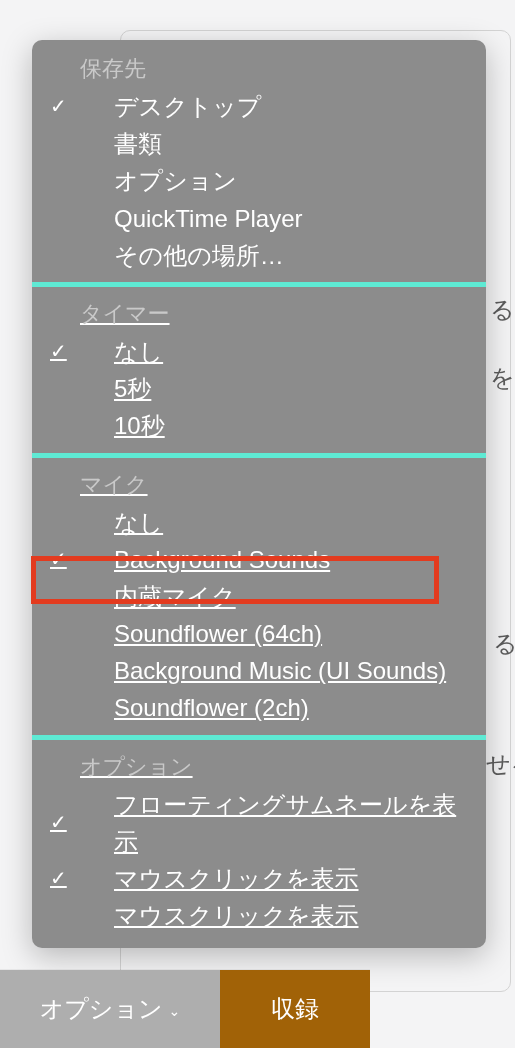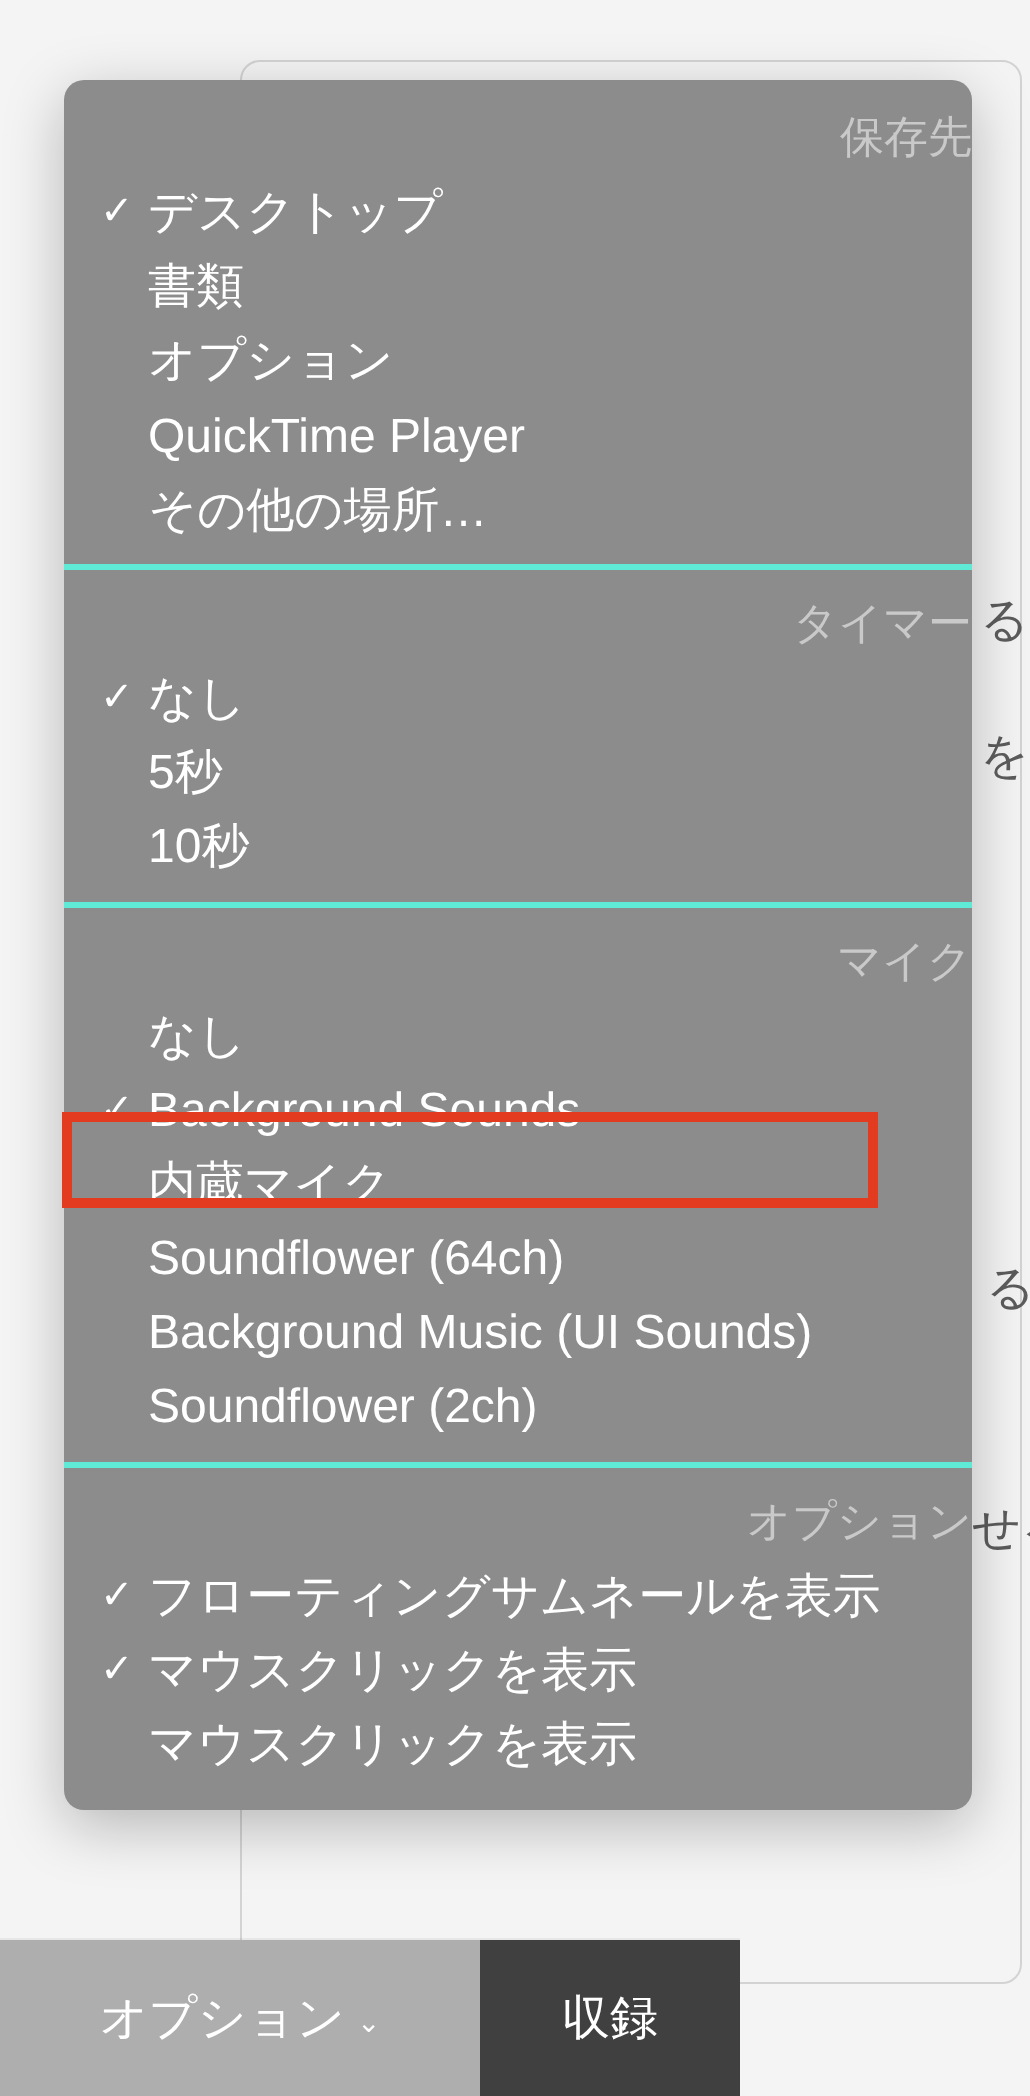--- a/index.html
+++ b/index.html
@@ -33,29 +33,29 @@
     color: #ffffff;
     padding-top: 6px;
     padding-bottom: 6px;
     overflow: hidden;
   }
 
   .section {
     padding: 4px 0 8px 0;
   }
   .section + .section {
-    border-top: 3px solid #5eead4;
+    border-top: 5px solid #5eead4;
     padding-top: 8px;
+    text-decoration: underline;
   }
 
   .section-title {
     color: #c9c9c9;
     font-size: 22px;
     margin: 4px 0 4px 48px;
-    text-align: right;
   }
 
   .item {
     display: flex;
     align-items: center;
     font-size: 24px;
     line-height: 1.55;
     color: #ffffff;
     padding-left: 18px;
     padding-right: 14px;
@@ -64,20 +64,21 @@
   .check {
     width: 24px;
     flex: 0 0 24px;
     text-align: left;
     font-size: 20px;
     color: #ffffff;
   }
 
   .label {
     flex: 1 1 auto;
+    margin-left: 40px;
   }
 
   .highlight {
     position: absolute;
     border: 5px solid #e33b1f;
     box-sizing: border-box;
     pointer-events: none;
   }
 
   
@@ -100,22 +101,22 @@
   .btn-options {
     flex: 1 1 auto;
     background: #aeaeae;
     gap: 6px;
   }
   .btn-options .chev {
     font-size: 14px;
     margin-top: 4px;
   }
   .btn-record {
-    width: 130px;
-    background: #404040;
+    width: 150px;
+    background: #a16207;
     text-align: right;
   }
 
   
   .panel-outline {
     position: absolute;
     left: 120px;
     top: 30px;
     right: 4px;
     height: 960px;

